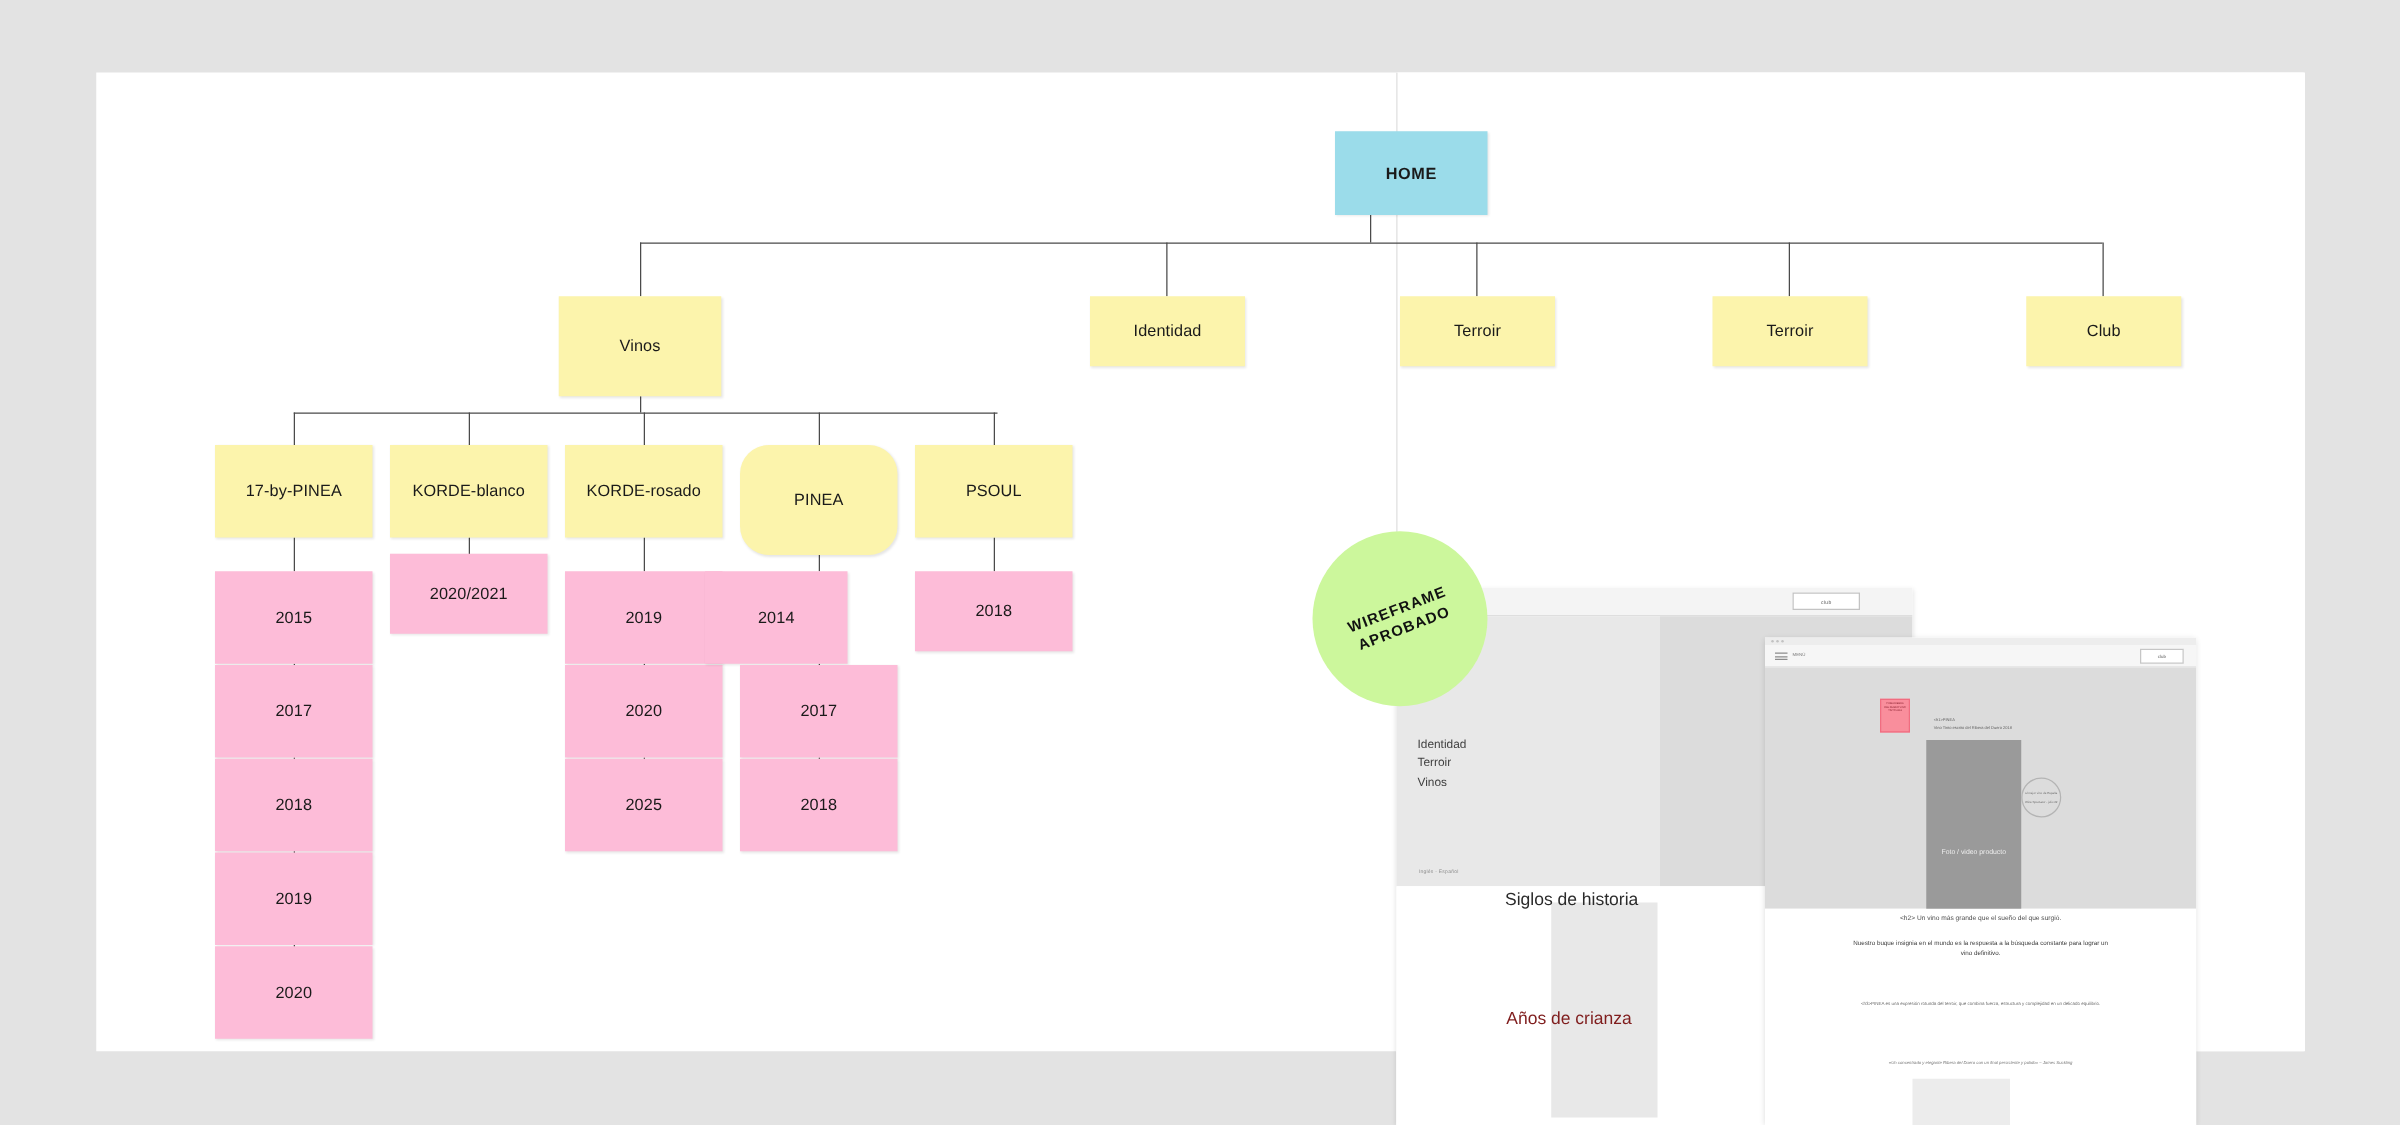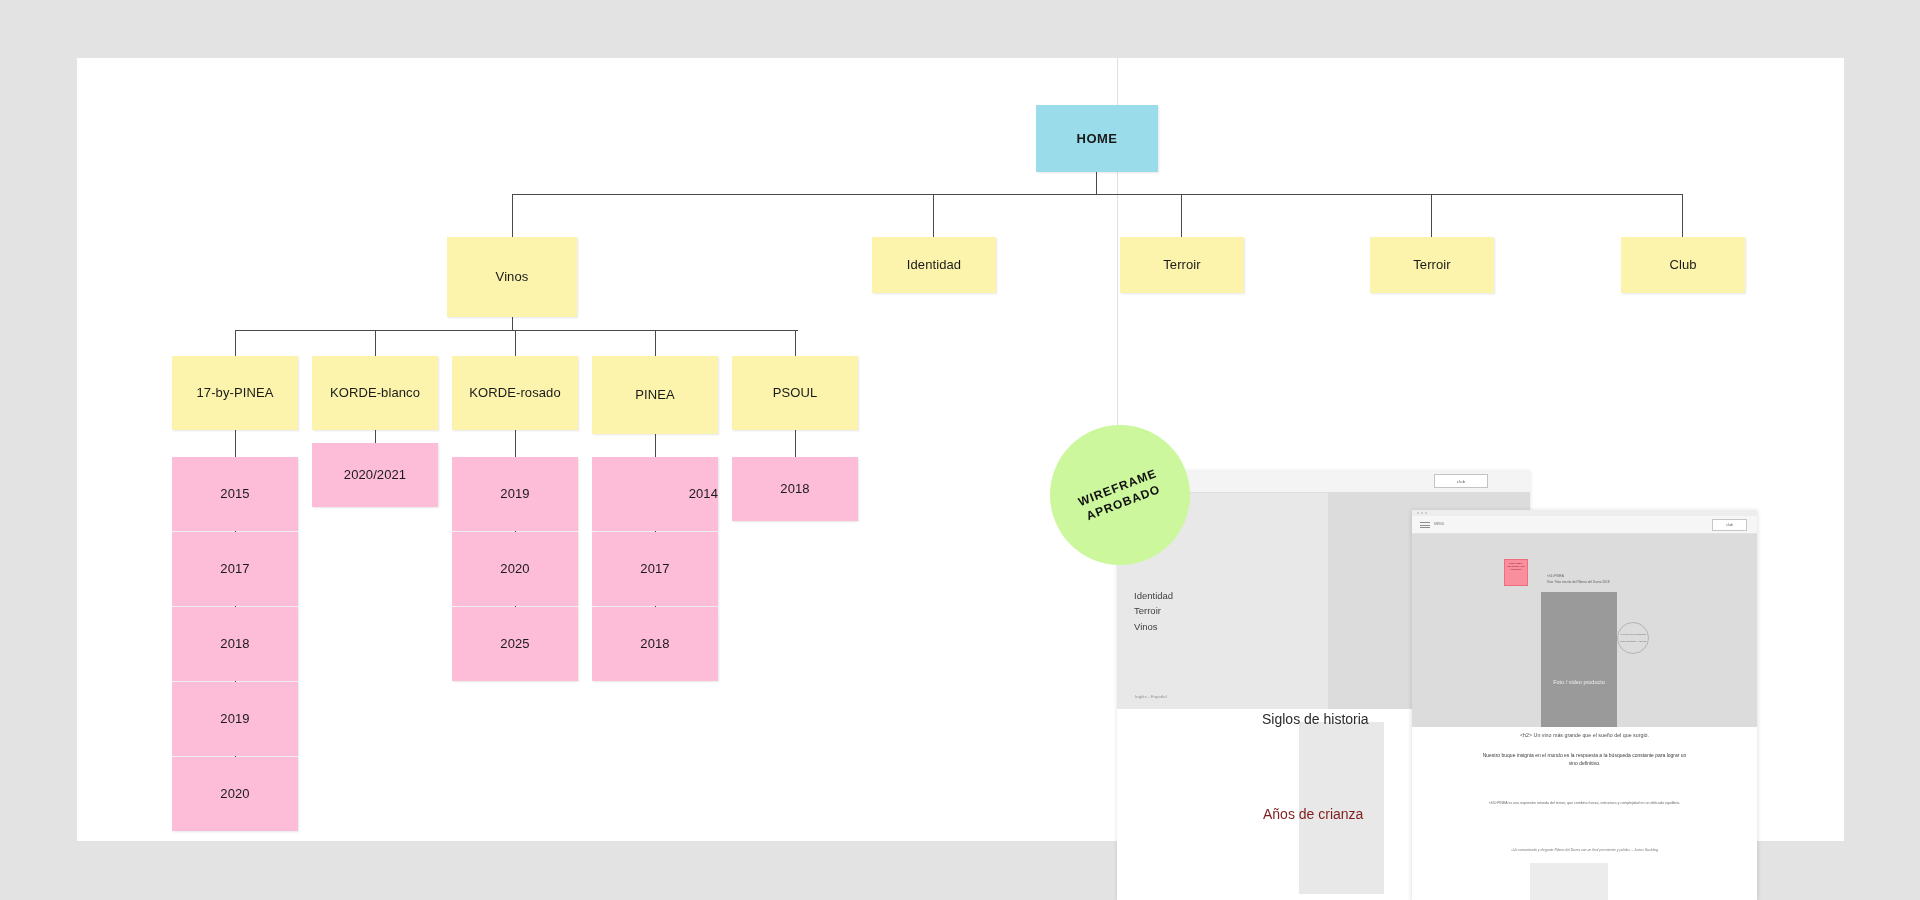--- a/index.html
+++ b/index.html
@@ -26,21 +26,21 @@
   .node{
     position:absolute;
     display:flex;align-items:center;justify-content:center;
     text-align:center;
     font-size:13px;color:#1a1a1a;
     box-shadow:1px 1px 2px rgba(0,0,0,.10);
     z-index:3;
     line-height:1.2;
     letter-spacing:.1px;
   }
-  .node.home{background:#9bdcea;font-weight:bold;font-size:13px;letter-spacing:.5px;}
+  .node.home{background:#9bdcea;font-weight:bold;font-size:13px;letter-spacing:.5px;margin-left:32px;}
   .node.yellow{background:#fcf4ac;}
   .node.pink{background:#fdbcd8;}
 
   .edge{position:absolute;background:#4a4a4a;z-index:1;}
   .edge.v{width:1px;}
   .edge.h{height:1px;}
 
   
   .stamp{
     position:absolute;
@@ -83,21 +83,21 @@
     letter-spacing:.3px;
   }
   .wf1 .body{display:flex;height:216px;}
   .wf1 .leftpane{width:211px;background:#e8e8e8;position:relative;}
   .wf1 .rightpane{flex:1;background:#dcdcdc;position:relative;}
   .wf1 .nav{position:absolute;left:17px;top:95px;font-size:9.5px;color:#3f3f3f;line-height:1.62;}
   .wf1 .langs{position:absolute;left:18px;bottom:10px;font-size:4px;color:#8d8d8d;letter-spacing:.2px;}
   .wf1 .fold{position:absolute;left:84px;top:102px;font-size:8.5px;font-weight:bold;color:#1f1f1f;line-height:1.6;}
   .wf1 .lower{position:relative;height:192px;background:#fff;}
 
-  .wfstats{position:absolute;left:1117px;top:700px;width:330px;height:200px;z-index:9;text-align:right;}
+  .wfstats{position:absolute;left:1059px;top:700px;width:330px;height:200px;z-index:9;text-align:right;}
   .wfstats .blk{position:absolute;left:182px;top:22px;width:85px;height:172px;background:#e8e8e8;}
   .wfstats .s1{position:absolute;left:145px;top:11px;font-size:14px;color:#2b2b2b;}
   .wfstats .s2{position:absolute;left:146px;top:106px;font-size:14px;color:#7f1d1d;}
 
   
   .wf2{
     position:absolute;left:1412px;top:510px;
     width:345px;height:390px;
     background:#ffffff;
     box-shadow:0 1px 5px rgba(0,0,0,.16);
@@ -217,21 +217,21 @@
 
 <div class="node yellow" style="left:172px;top:356px;width:126px;height:74px;">
   <span>17-by-PINEA</span>
 </div>
 <div class="node yellow" style="left:312px;top:356px;width:126px;height:74px;">
   <span>KORDE-blanco</span>
 </div>
 <div class="node yellow" style="left:452px;top:356px;width:126px;height:74px;">
   <span>KORDE-rosado</span>
 </div>
-<div class="node yellow" style="left:592px;top:356px;width:126px;height:78px;">
+<div class="node yellow" style="left:592px;top:356px;width:126px;height:88px;border-radius:23px;">
   <span>PINEA</span>
 </div>
 <div class="node yellow" style="left:732px;top:356px;width:126px;height:74px;text-align:center;">
   <span>PSOUL</span>
 </div>
 
 <div class="node pink" style="left:172px;top:457px;width:126px;height:74px;">
   <span>2015</span>
   </div>
 <div class="node pink" style="left:172px;top:532px;width:126px;height:74px;">
@@ -254,21 +254,21 @@
 <div class="node pink" style="left:452px;top:457px;width:126px;height:74px;">
   <span>2019</span>
   </div>
 <div class="node pink" style="left:452px;top:532px;width:126px;height:74px;">
   <span>2020</span>
   </div>
 <div class="node pink" style="left:452px;top:607px;width:126px;height:74px;">
   <span>2025</span>
   </div>
 
-<div class="node pink" style="left:592px;top:457px;width:126px;height:74px;justify-content:flex-end;">
+<div class="node pink" style="left:564px;top:457px;width:114px;height:74px;">
   <span>2014</span>
   </div>
 <div class="node pink" style="left:592px;top:532px;width:126px;height:74px;">
   <span>2017</span>
   </div>
 <div class="node pink" style="left:592px;top:607px;width:126px;height:74px;">
   <span>2018</span>
   </div>
 
 <div class="node pink" style="left:732px;top:457px;width:126px;height:64px;">

